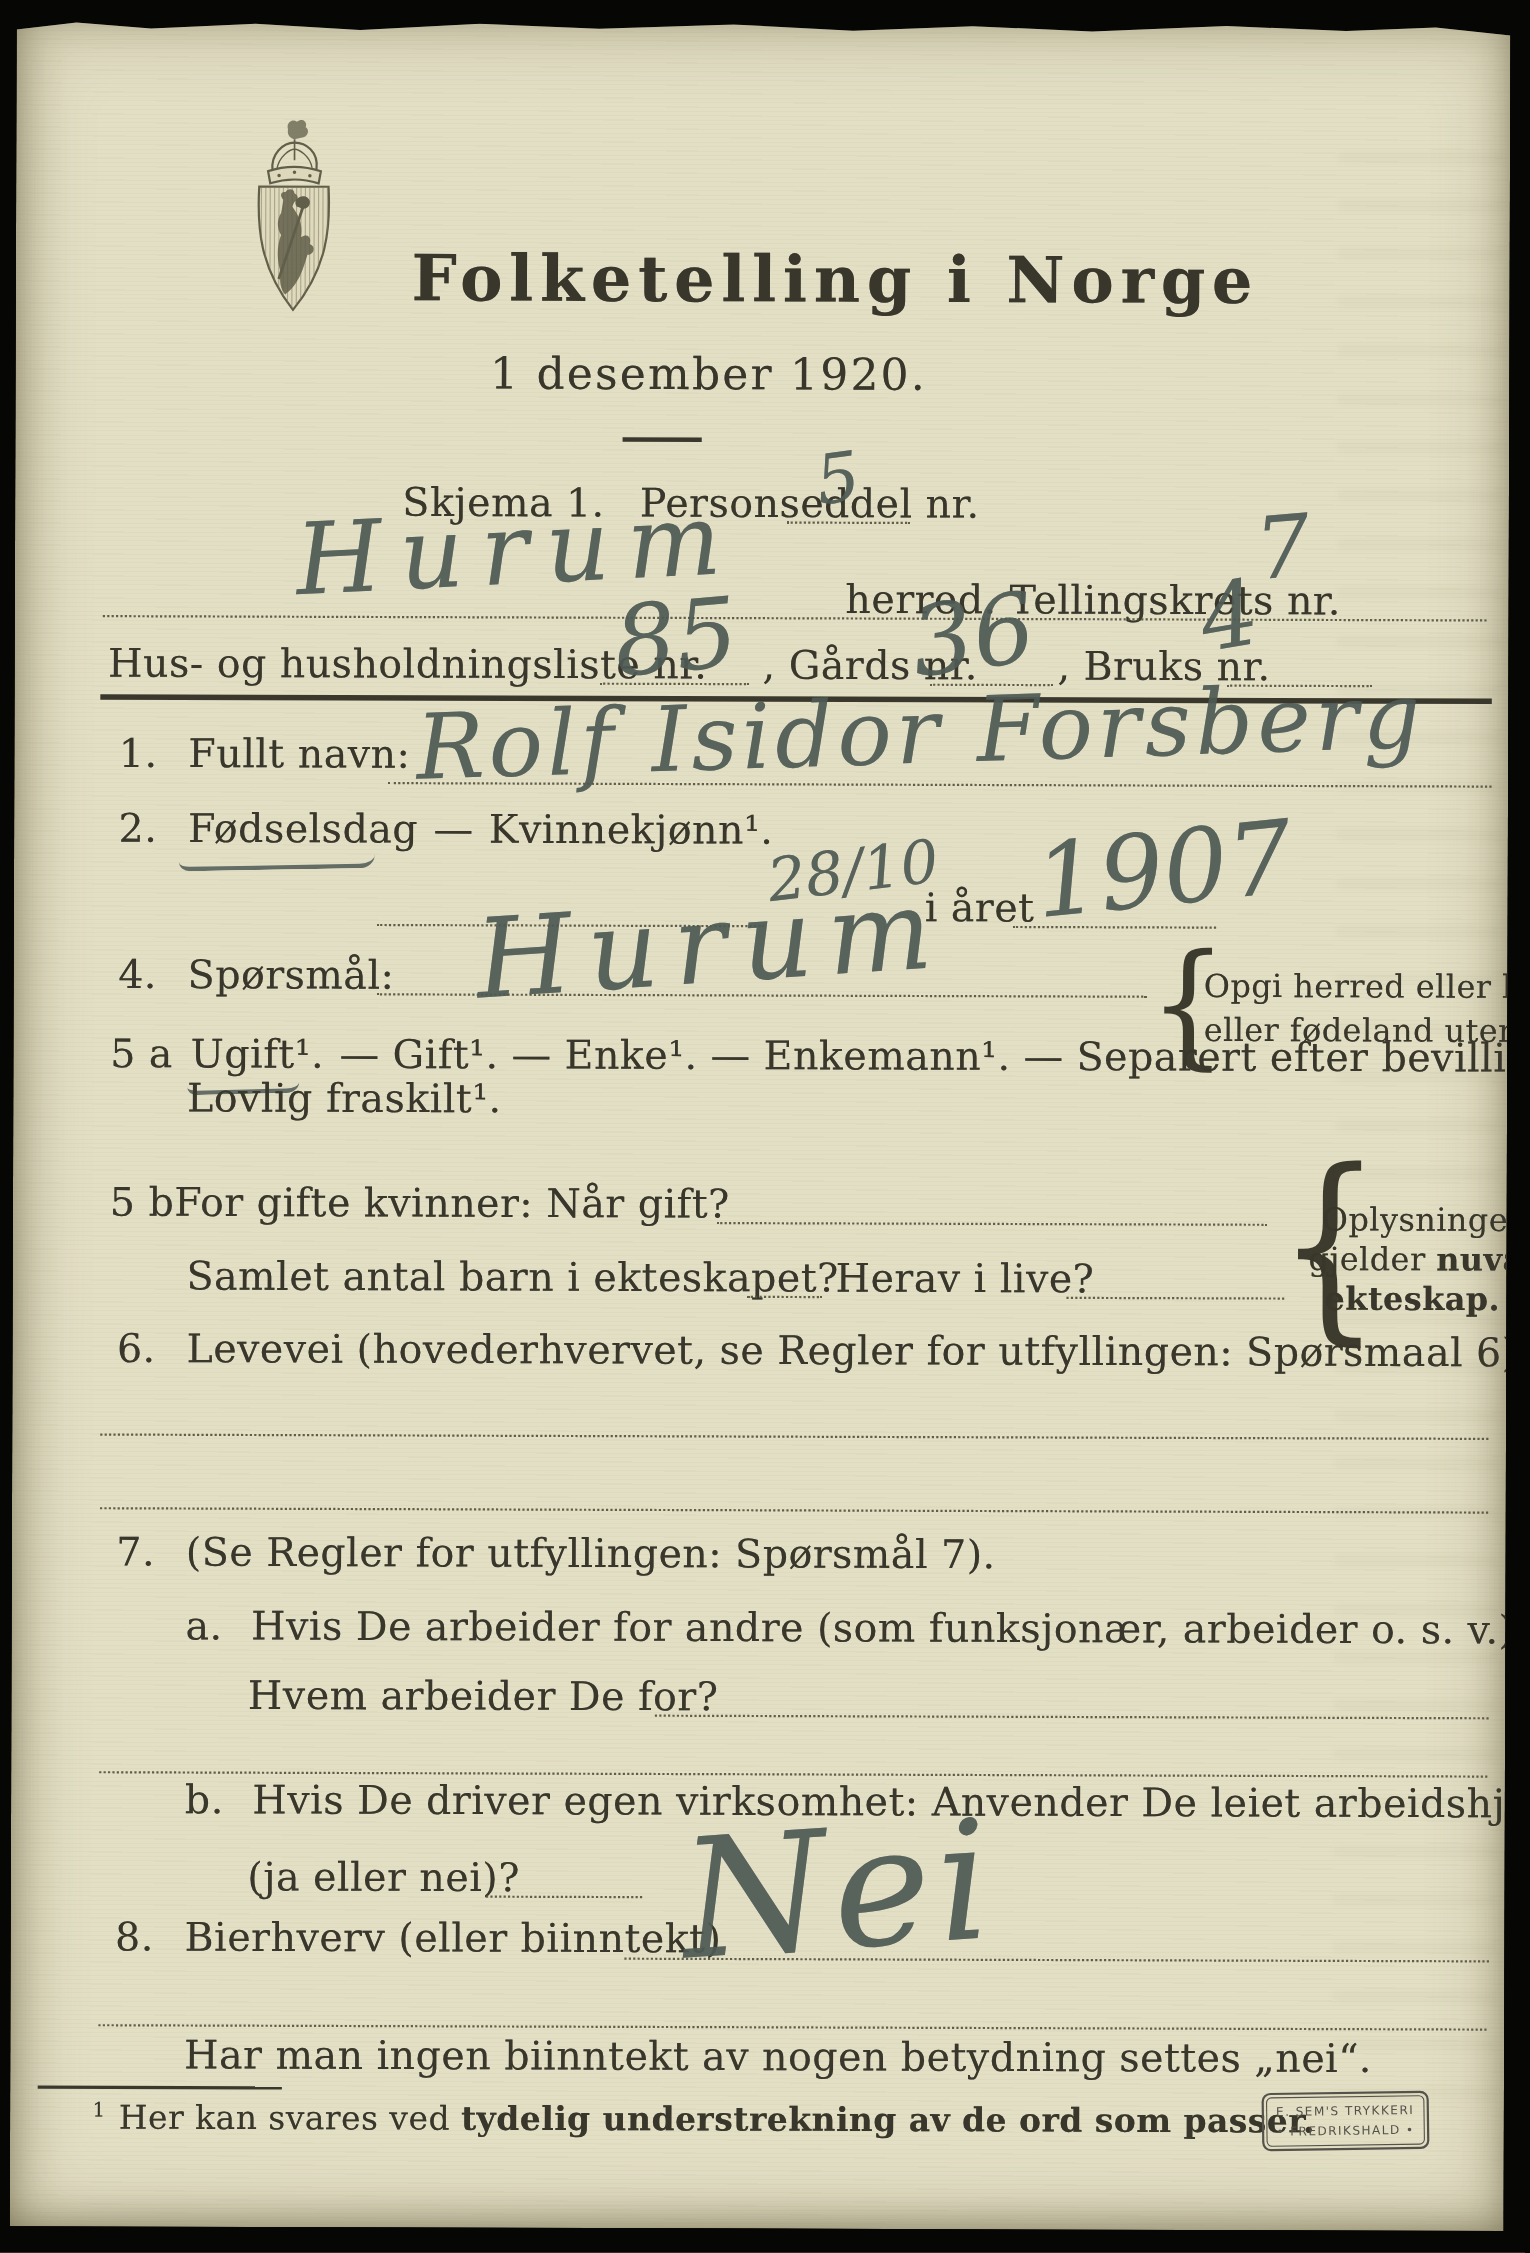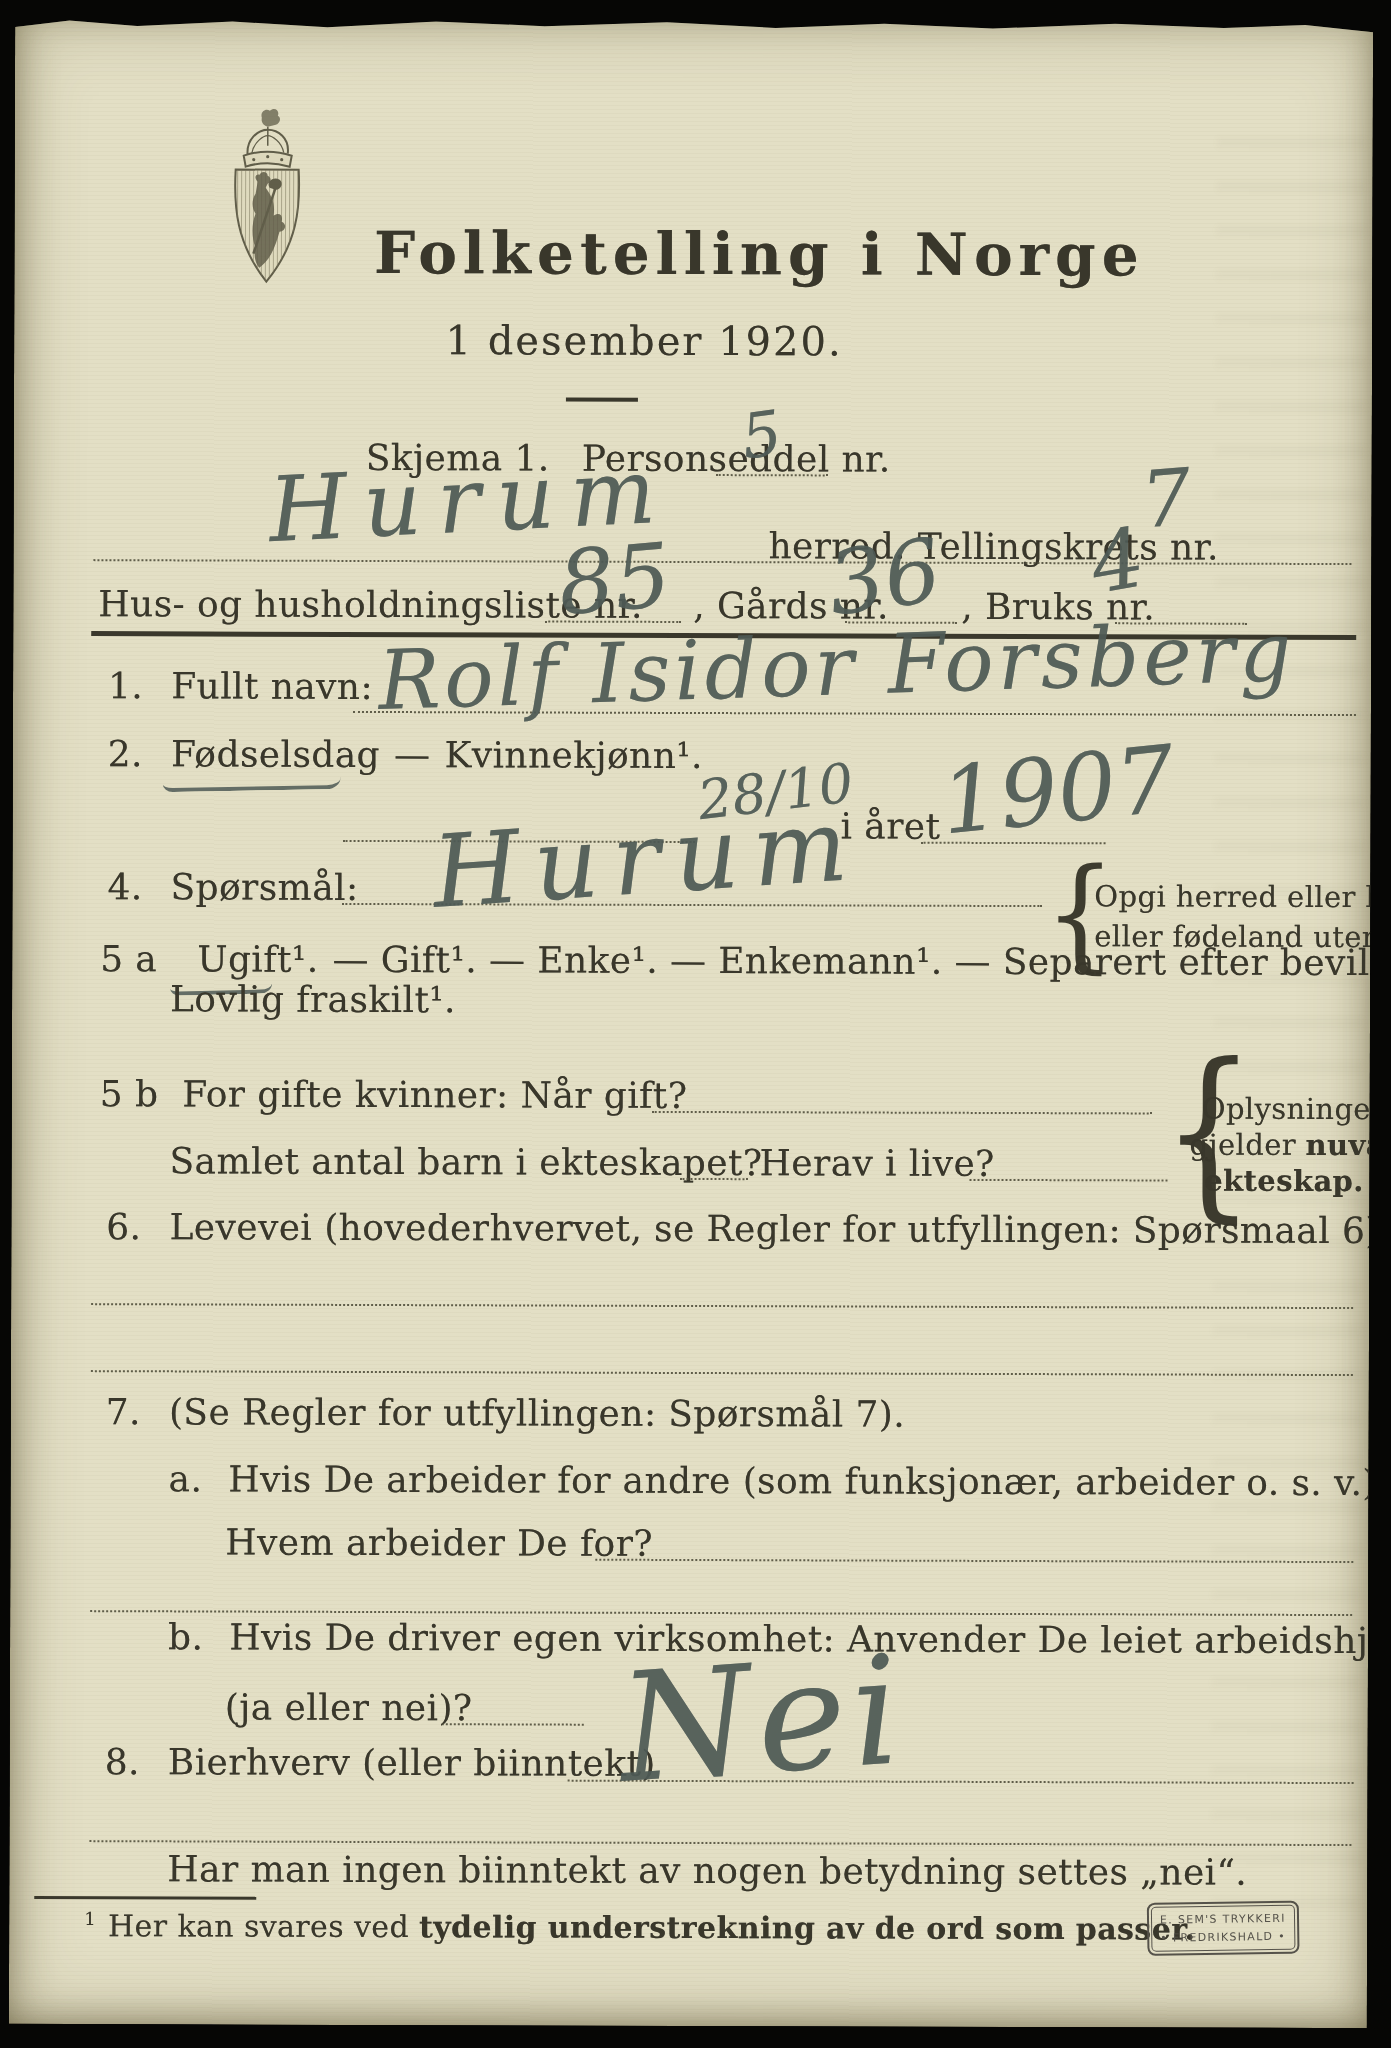--- a/index.html
+++ b/index.html
@@ -119,27 +119,27 @@
   <div class="pr" style="left:95px;top:848px">
     <span style="margin-right:28px">4.</span><span>Spørsmål:</span>
   </div>
   <div class="dots" style="left:330px;top:884px;width:700px"></div>
   <div class="hw" style="left:420px;top:780px;font-size:100px;letter-spacing:14px;transform:rotate(-4deg)">Hurum</div>
   <div class="brace" style="left:1032px;top:836px;font-size:112px;transform:scaleY(1.1);font-weight:normal">{</div>
   <div class="pr sm" style="left:1082px;top:858px">Opgi herred eller by i Norge</div>
   <div class="pr sm" style="left:1082px;top:898px">eller fødeland utenfor Norge.</div>
 
   <div class="pr" style="left:88px;top:920px">
-    <span style="margin-right:40px">5 a</span><span>Ugift¹.</span><span style="margin-left:14px">— Gift¹. — Enke¹. — Enkemann¹. — Separert efter bevilling¹. —</span>
+    <span style="margin-right:16px">5 a</span><span>Ugift¹.</span><span style="margin-left:14px">— Gift¹. — Enke¹. — Enkemann¹. — Separert efter bevilling¹. —</span>
   </div>
   <div class="handline" style="left:158px;top:962px;width:102px;height:10px;border-radius:0 0 12px 9px / 0 0 10px 7px;transform:rotate(-1.5deg)"></div>
   <div class="pr" style="left:158px;top:960px">Lovlig fraskilt¹.</div>
 
   <div class="pr" style="left:88px;top:1055px">
-    <span style="margin-right:24px">5 b</span><span>For gifte kvinner: Når gift?</span>
+    <span style="">5 b</span><span>For gifte kvinner: Når gift?</span>
   </div>
   <div class="dots" style="left:640px;top:1091px;width:500px"></div>
   <div class="brace" style="left:1150px;top:1036px;font-size:148px;transform:scaleY(1.25)">{</div>
   <div class="pr sm" style="left:1190px;top:1070px;width:165px;text-align:center">Oplysningene</div>
   <div class="pr sm" style="left:1178px;top:1106px;width:185px;text-align:center">
     <span>gjelder </span><span class="b">nuværende</span>
   </div>
   <div class="pr sm b" style="left:1190px;top:1142px;width:165px;text-align:center">ekteskap.</div>
 
   <div class="pr" style="left:158px;top:1122px">Samlet antal barn i ekteskapet?</div>

